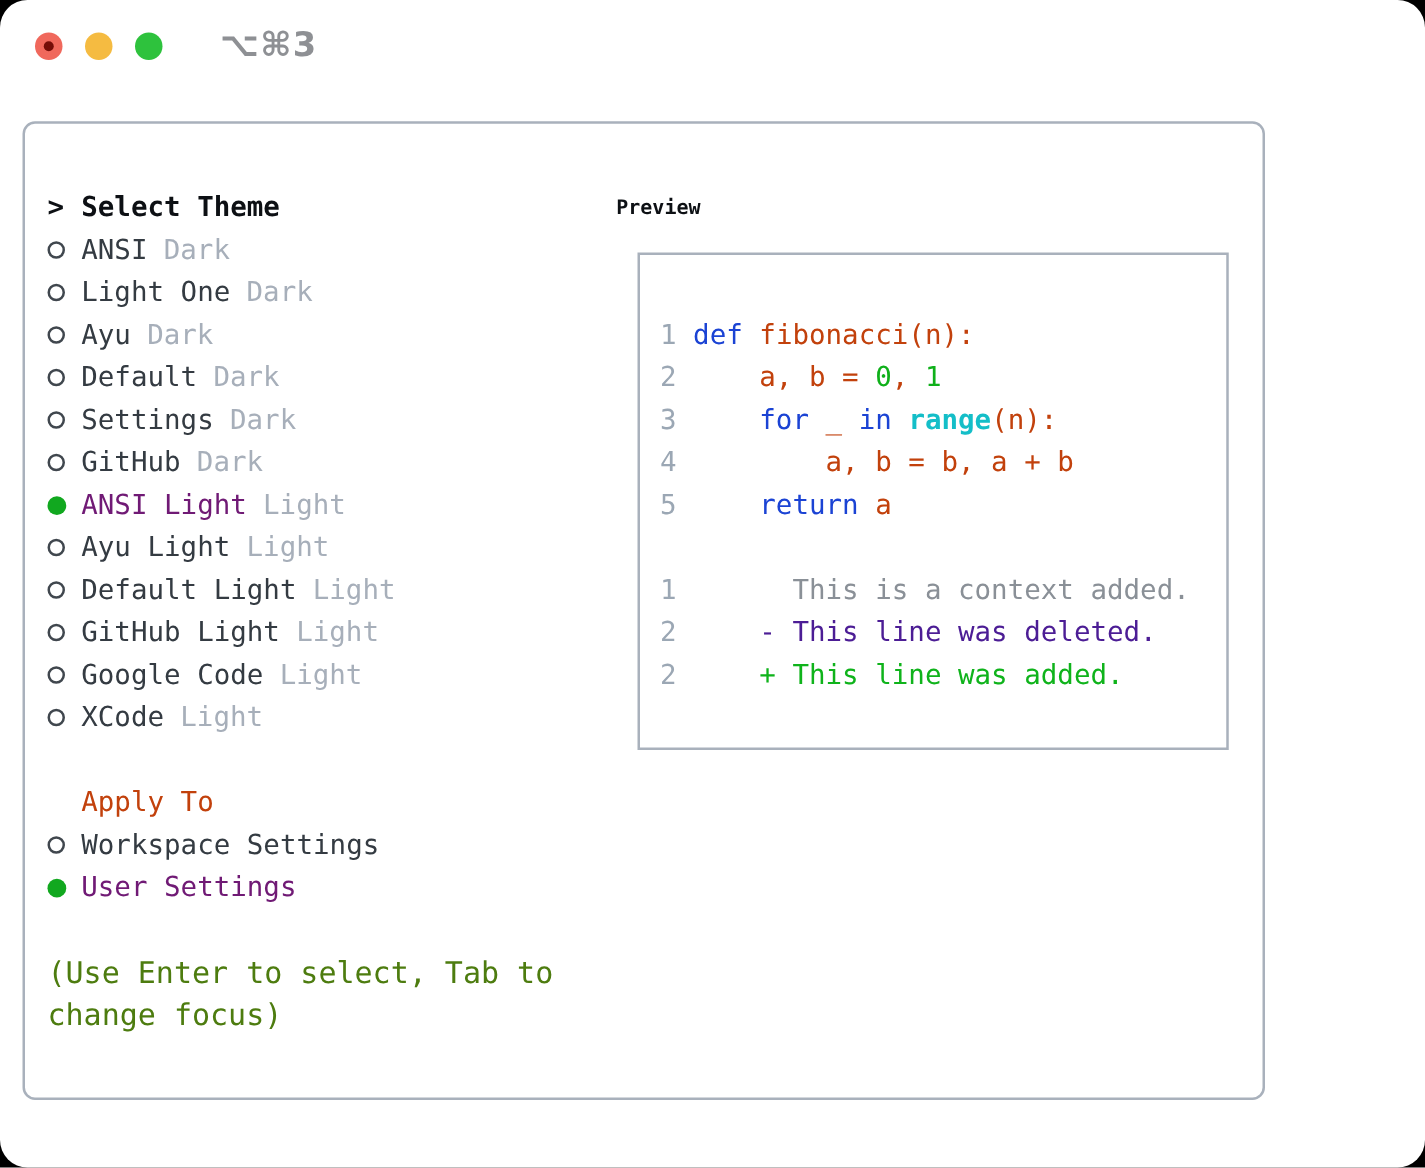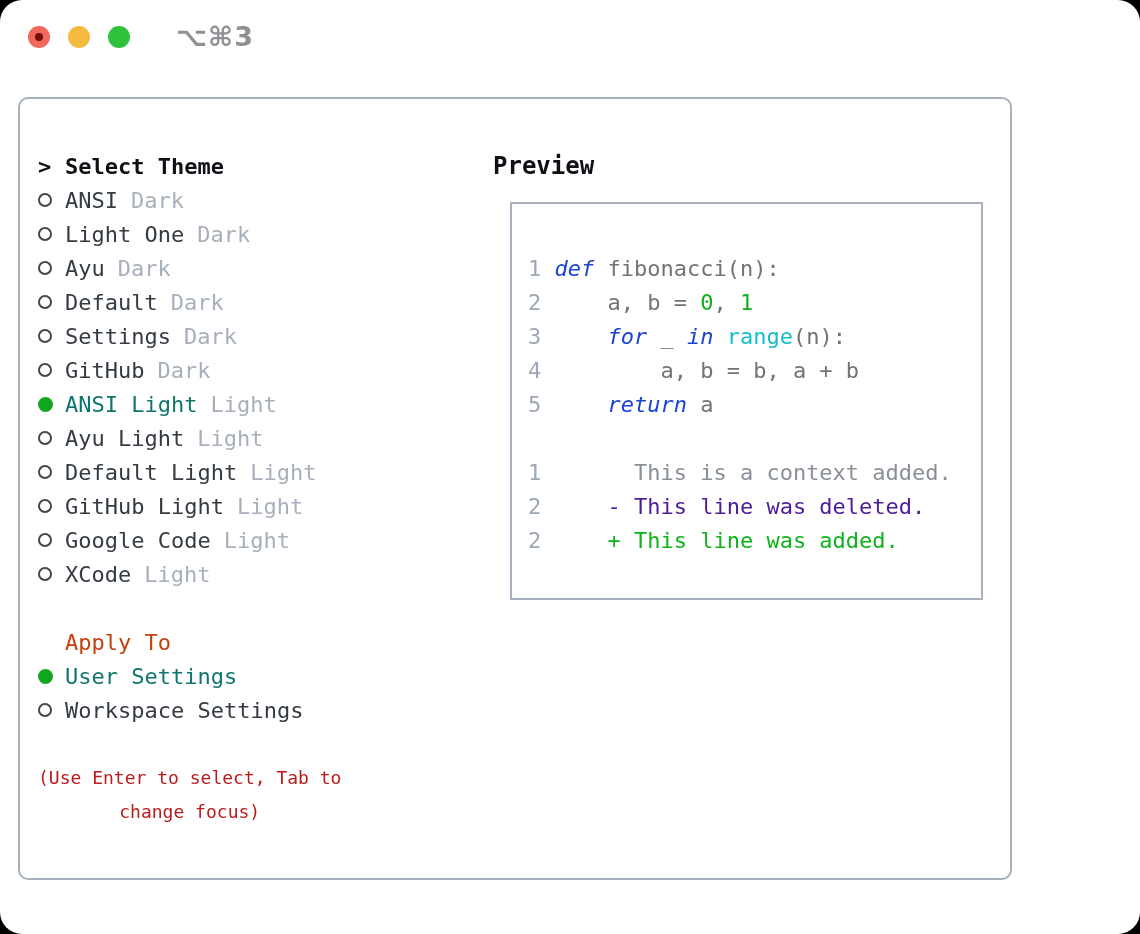--- a/index.html
+++ b/index.html
@@ -33,42 +33,42 @@
   .bullet-slot { width:27px; flex:none; display:flex; align-items:center; }
   .radio {
     width:14px; height:14px; border:2px solid #40474e; border-radius:50%;
     box-sizing:border-box; background:transparent;
   }
   .radio.on { width:15px; height:15px; border:none; background:#11a81f; }
   .marker      { font-weight:bold; color:#0d1014; }
   .header-label{ font-weight:bold; color:#0d1014; }
   .plain-label { color:#c2410c; }
   .item-name   { color:#343b42; }
-  .item-name.sel { color:#0f766e; }
+  .item-name.sel { color:#701a75; }
   .badge { color:#a7afba; margin-left:13px;text-align:center; }
   .spacer { height:34px; }
   .hint {
-    margin-top:34px; font-size:18px; line-height:34px; color:#b91c1c; white-space:pre-line;text-align:center;
+    margin-top:34px; font-size:24px; line-height:34px; color:#4d7c0f; white-space:pre-line;
   }
   
   .preview-header {
     position:absolute; left:473px; top:50px; height:34px; line-height:34px;
-    font-size:24px; font-weight:bold; color:#0d1014;
+    font-size:16px; font-weight:bold; color:#0d1014;
   }
   .preview-box {
     position:absolute; left:490px; top:103px; width:473px; height:398px;
     border:2px solid #a9b1bc; box-sizing:border-box; background:#fff;
     padding:47px 0 0 16px; overflow:hidden;
   }
   .pline { height:34px; display:flex; align-items:center; font-size:22px; white-space:pre; }
   .lnum { color:#9ba7b4; width:1ch; margin-right:1ch; text-align:right; flex:none; }
   .pcontent { white-space:pre; }
-  .seg-plain   { color:#737373; }
-  .seg-kw      { color:#1b43d4;font-style:italic; }
-  .seg-cyan    { color:#14bec8; }
+  .seg-plain   { color:#c2410c; }
+  .seg-kw      { color:#1b43d4; }
+  .seg-cyan    { color:#14bec8;font-weight:bold; }
   .seg-green   { color:#0fb01a; }
   .seg-context { color:#8a9097; }
   .seg-deleted { color:#4c1d95; }
   .seg-added   { color:#0fb31b; }
 </style>
 </head>
 <body>
 
 <div class="window">
 
@@ -105,22 +105,22 @@
         </div>
 
       <div class="spacer"></div>
 
       <div class="row">
         <span class="bullet-slot"></span>
         <span class="plain-label">Apply To</span>
       </div>
 
       <div id="apply-list">
+          <div class="row"><span class="bullet-slot"><span class="radio"></span></span><span class="item-name">Workspace Settings</span></div>
           <div class="row"><span class="bullet-slot"><span class="radio on"></span></span><span class="item-name sel">User Settings</span></div>
-          <div class="row"><span class="bullet-slot"><span class="radio"></span></span><span class="item-name">Workspace Settings</span></div>
         </div>
 
       <div class="hint">(Use Enter to select, Tab to
 change focus)</div>
     </div>
 
     <div class="preview-header">Preview</div>
 
     <div class="preview-box" id="preview-box">
         <div class="pline"><span class="lnum">1</span><span class="pcontent"><span class="seg-kw">def</span><span class="seg-plain"> fibonacci(n):</span></span></div>

